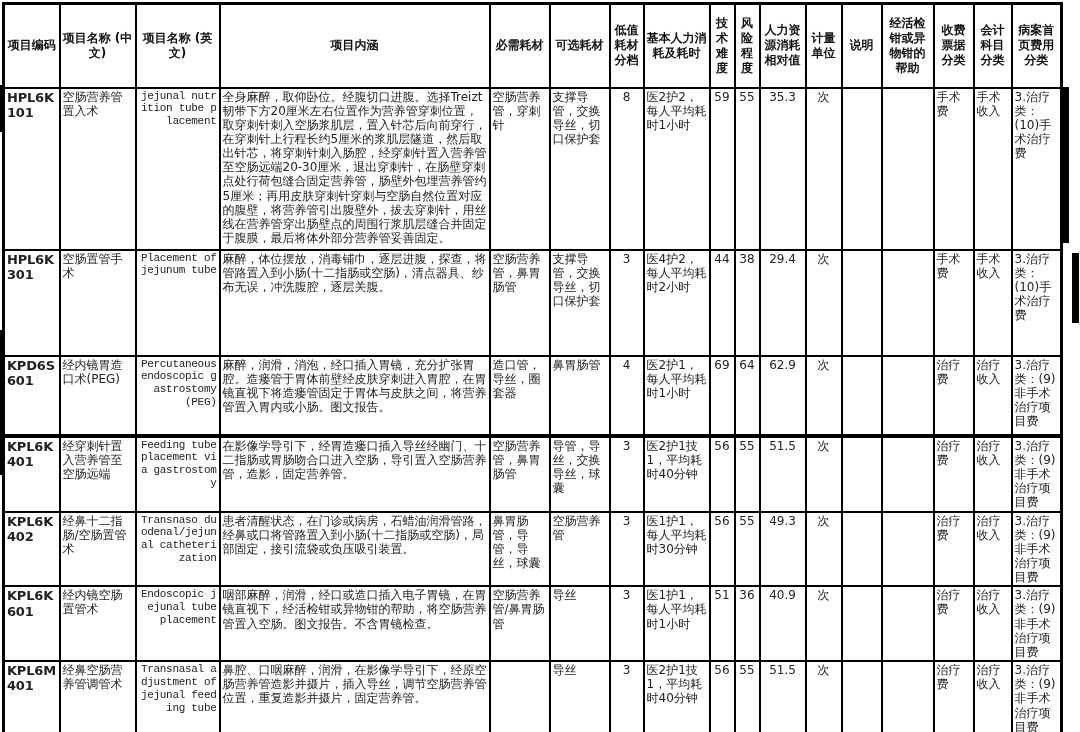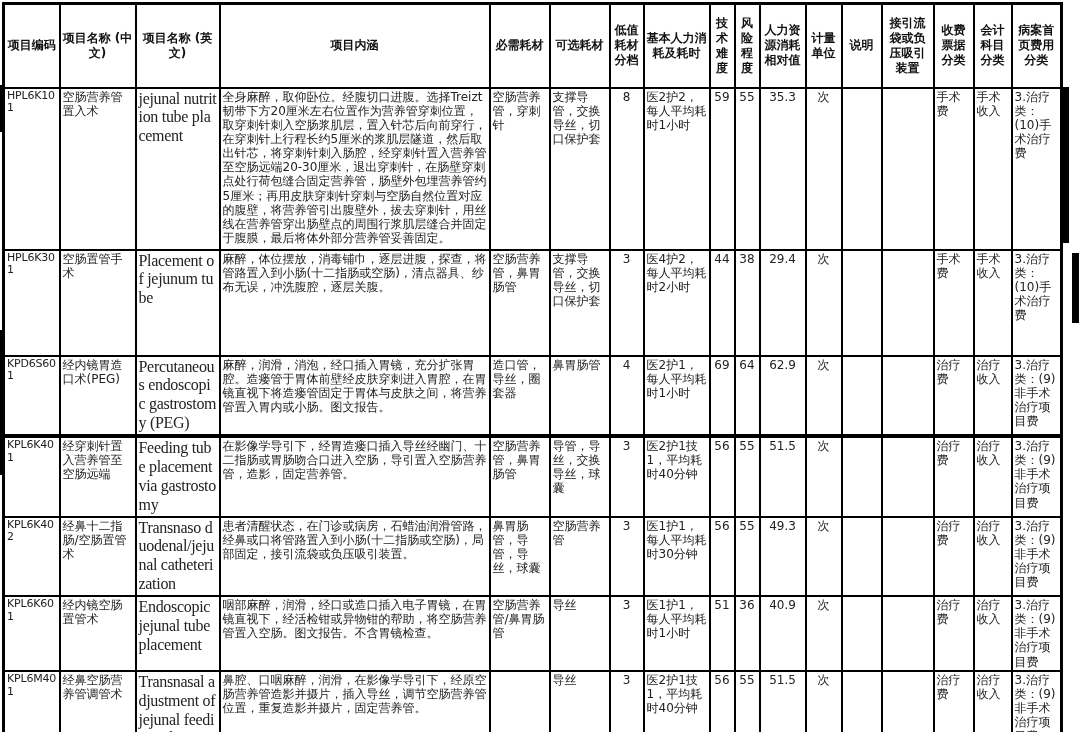--- a/index.html
+++ b/index.html
@@ -54,26 +54,27 @@
   col.c-difficulty{ width: 25px; }
   col.c-risk      { width: 25px; }
   col.c-hr_value  { width: 46px; }
   col.c-unit      { width: 36px; }
   col.c-note      { width: 40px; }
   col.c-special   { width: 52px; }
   col.c-receipt   { width: 40px; }
   col.c-accounting{ width: 38px; }
   col.c-record    { width: 50px; }
 
-  td.col-code { font-size: 11px; word-break: break-all; letter-spacing: -0.2px; }
+  td.col-code { font-size: 13px; word-break: break-all; letter-spacing: -0.2px; font-weight: bold; }
   td.col-name_en {
-    font-family: Liberation Serif, serif;
-    font-size: 16px;
+    font-family: Liberation Mono, monospace;
+    font-size: 11px;
     word-break: break-all;
     letter-spacing: -0.3px;
+    text-align: right;
   }
   td.col-tier, td.col-difficulty, td.col-risk,
   td.col-hr_value, td.col-unit { text-align: center; }
 
   
   tbody tr:nth-child(1) { height: 162px; }
   tbody tr:nth-child(2) { height: 106px; }
   tbody tr:nth-child(3) { height: 80px; }
   tbody tr:nth-child(4) { height: 76px; margin-top: 24px; }
   tbody tr:nth-child(5) { height: 67px; }
@@ -122,21 +123,21 @@
         <th>项目内涵</th>
         <th>必需耗材</th>
         <th>可选耗材</th>
         <th>低值耗材分档</th>
         <th>基本人力消耗及耗时</th>
         <th>技术难度</th>
         <th>风险程度</th>
         <th>人力资源消耗相对值</th>
         <th>计量单位</th>
         <th>说明</th>
-        <th>接引流袋或负压吸引装置</th>
+        <th>经活检钳或异物钳的帮助</th>
         <th>收费票据分类</th>
         <th>会计科目分类</th>
         <th>病案首页费用分类</th>
       </tr>
     </thead>
     <tbody>
         <tr>
           <td class="col-code">HPL6K101</td>
           <td class="col-name_cn">空肠营养管置入术</td>
           <td class="col-name_en">jejunal nutrition tube placement</td>

